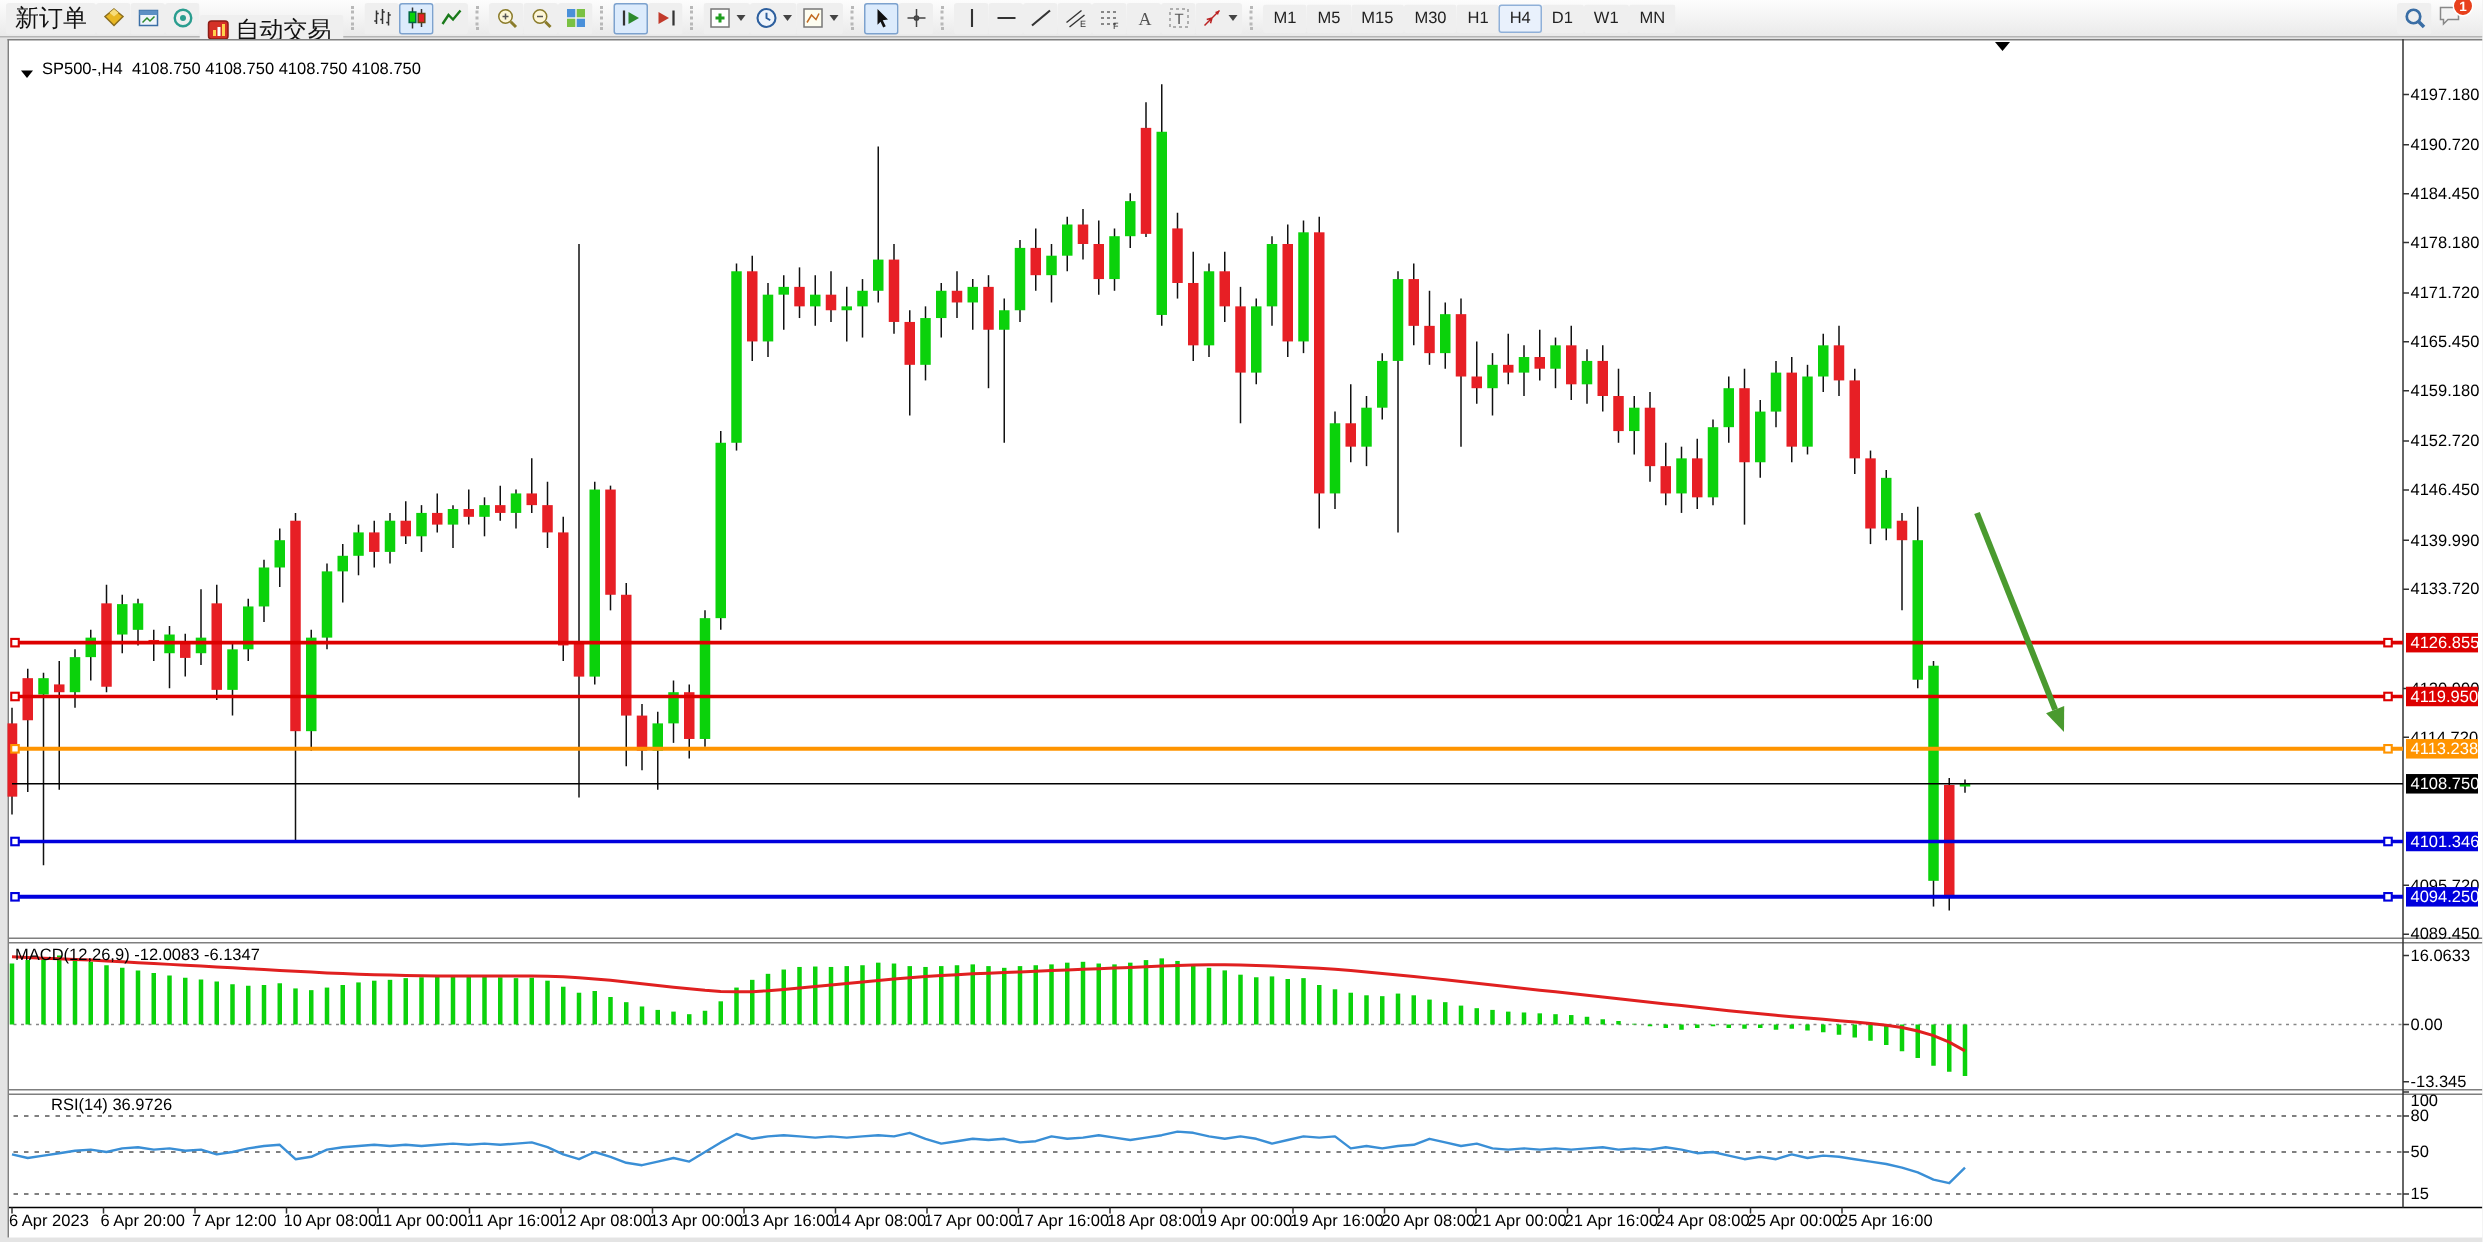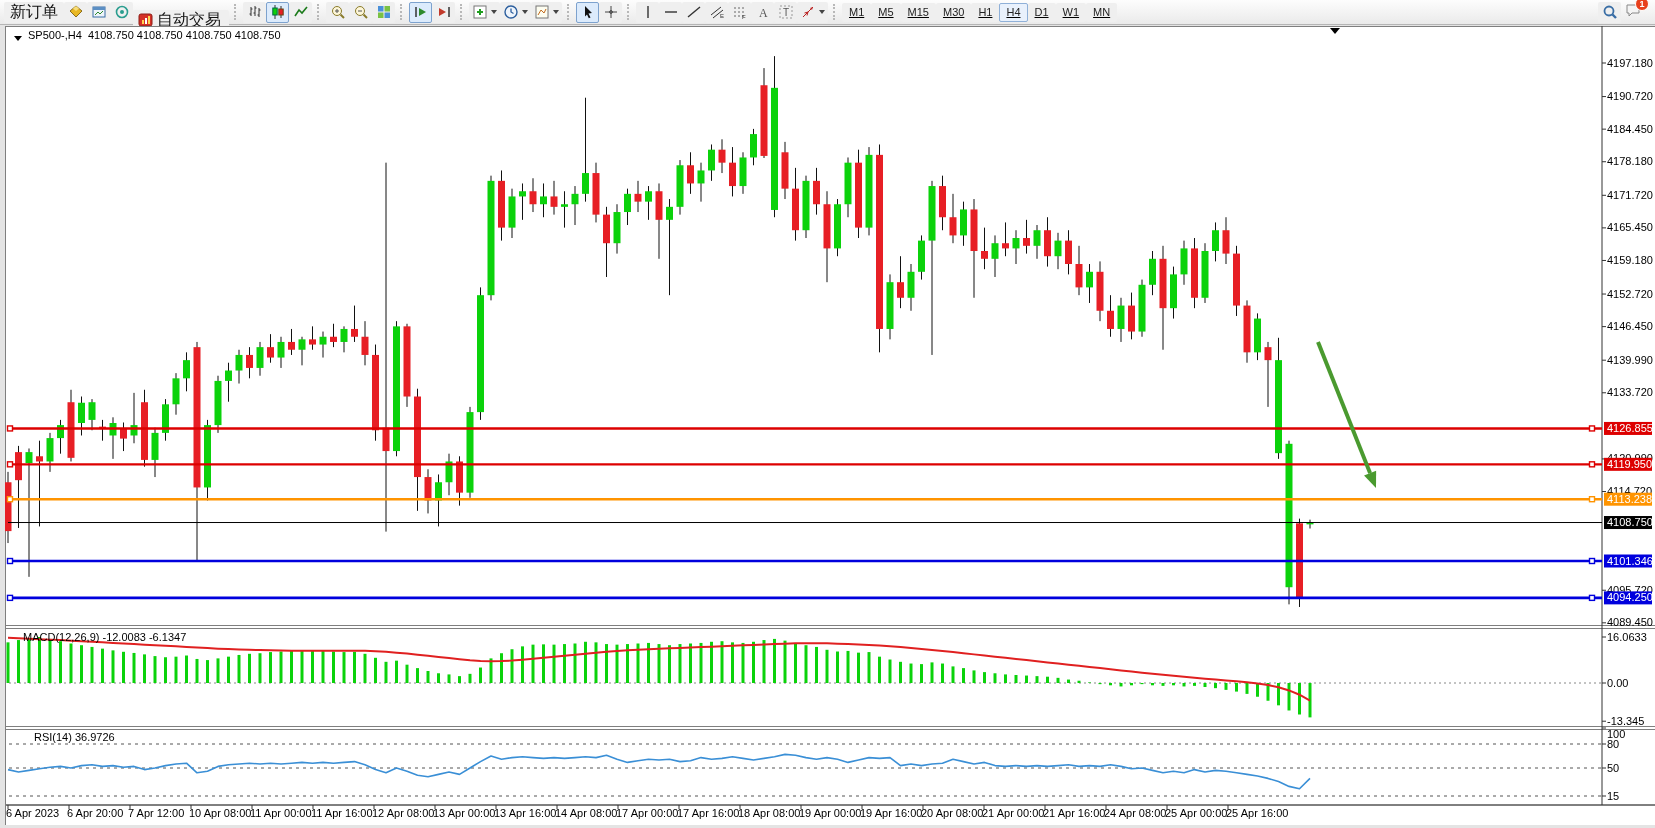--- a/index.html
+++ b/index.html
@@ -11,41 +11,41 @@
     background:linear-gradient(#fdfdfd,#eaeaea); border-bottom:1px solid #b5b5b5;
     display:flex; align-items:center; padding:0 4px; }
   .grip { width:6px; height:16px; border-left:2px dotted #b8b8b8; margin:0 3px 0 5px; }
   .tb-btn { height:21px; min-width:23px; display:flex; align-items:center; justify-content:center;
     border:1px solid transparent; border-radius:2px; padding:0 2px; cursor:default; }
   .tb-btn.act { background:#dcebfc; border-color:#7da2ce; }
   .tb-btn svg { display:block; }
   .tb-text { font-size:16px; color:#111; padding:0 3px; white-space:nowrap; }
   .dd { width:0; height:0; border-left:3px solid transparent; border-right:3px solid transparent;
     border-top:4px solid #444; margin-left:3px; }
-  #tf-box { display:flex; align-items:center;text-decoration:underline; }
+  #tf-box { display:flex; align-items:center; }
   .tf-btn { font-size:11px; color:#222; height:19px; padding:1px 6px; display:flex; align-items:center;
     border:1px solid transparent; border-radius:2px; white-space:nowrap; }
   .tf-btn.act { background:#e9f1fc; border-color:#8fb0d8; }
   #tb-right { margin-left:auto; display:flex; align-items:center; }
   #chat-wrap { position:relative; margin:0 10px 0 4px; }
   #chat-badge { position:absolute; top:-5px; right:-8px; min-width:14px; height:14px; background:#e8401c;
     color:#fff; font-size:9px; font-weight:bold; border-radius:50%; display:flex; align-items:center;
     justify-content:center; border:1px solid #fff; }
 
   
   #chartwin { position:absolute; left:5px; top:26px; width:1650px; height:799px;
     background:#fff; border-left:1px solid #7f7f7f; border-top:1px solid #7f7f7f; }
   #chart-svg { position:absolute; left:5px; top:26px; }
   .ovl { position:absolute; font-size:11px; color:#000; white-space:pre; z-index:5; }
-  #title-box { left:14px; top:29px; display:flex; align-items:flex-end; }
+  #title-box { left:14px; top:40px; display:flex; align-items:flex-end; }
   #title-tri { width:0; height:0; border-left:4px solid transparent; border-right:4px solid transparent;
     border-top:5px solid #000; margin-right:6px; }
   #win-marker { position:absolute; left:1330px; top:28px; width:0; height:0; z-index:5;
     border-left:5px solid transparent; border-right:5px solid transparent; border-top:6px solid #000; }
-  #macd-label { left:10px; top:631px;margin-left:13px; }
+  #macd-label { left:10px; top:631px; }
   #rsi-label  { left:10px; top:731px;margin-left:24px; }
 </style>
 </head>
 <body>
 
 <div id="toolbar">
   <button class="tb-btn">
     <span class="tb-text">新订单</span>
   </button>
   <span id="g-sys" style="display:flex;align-items:center;">

